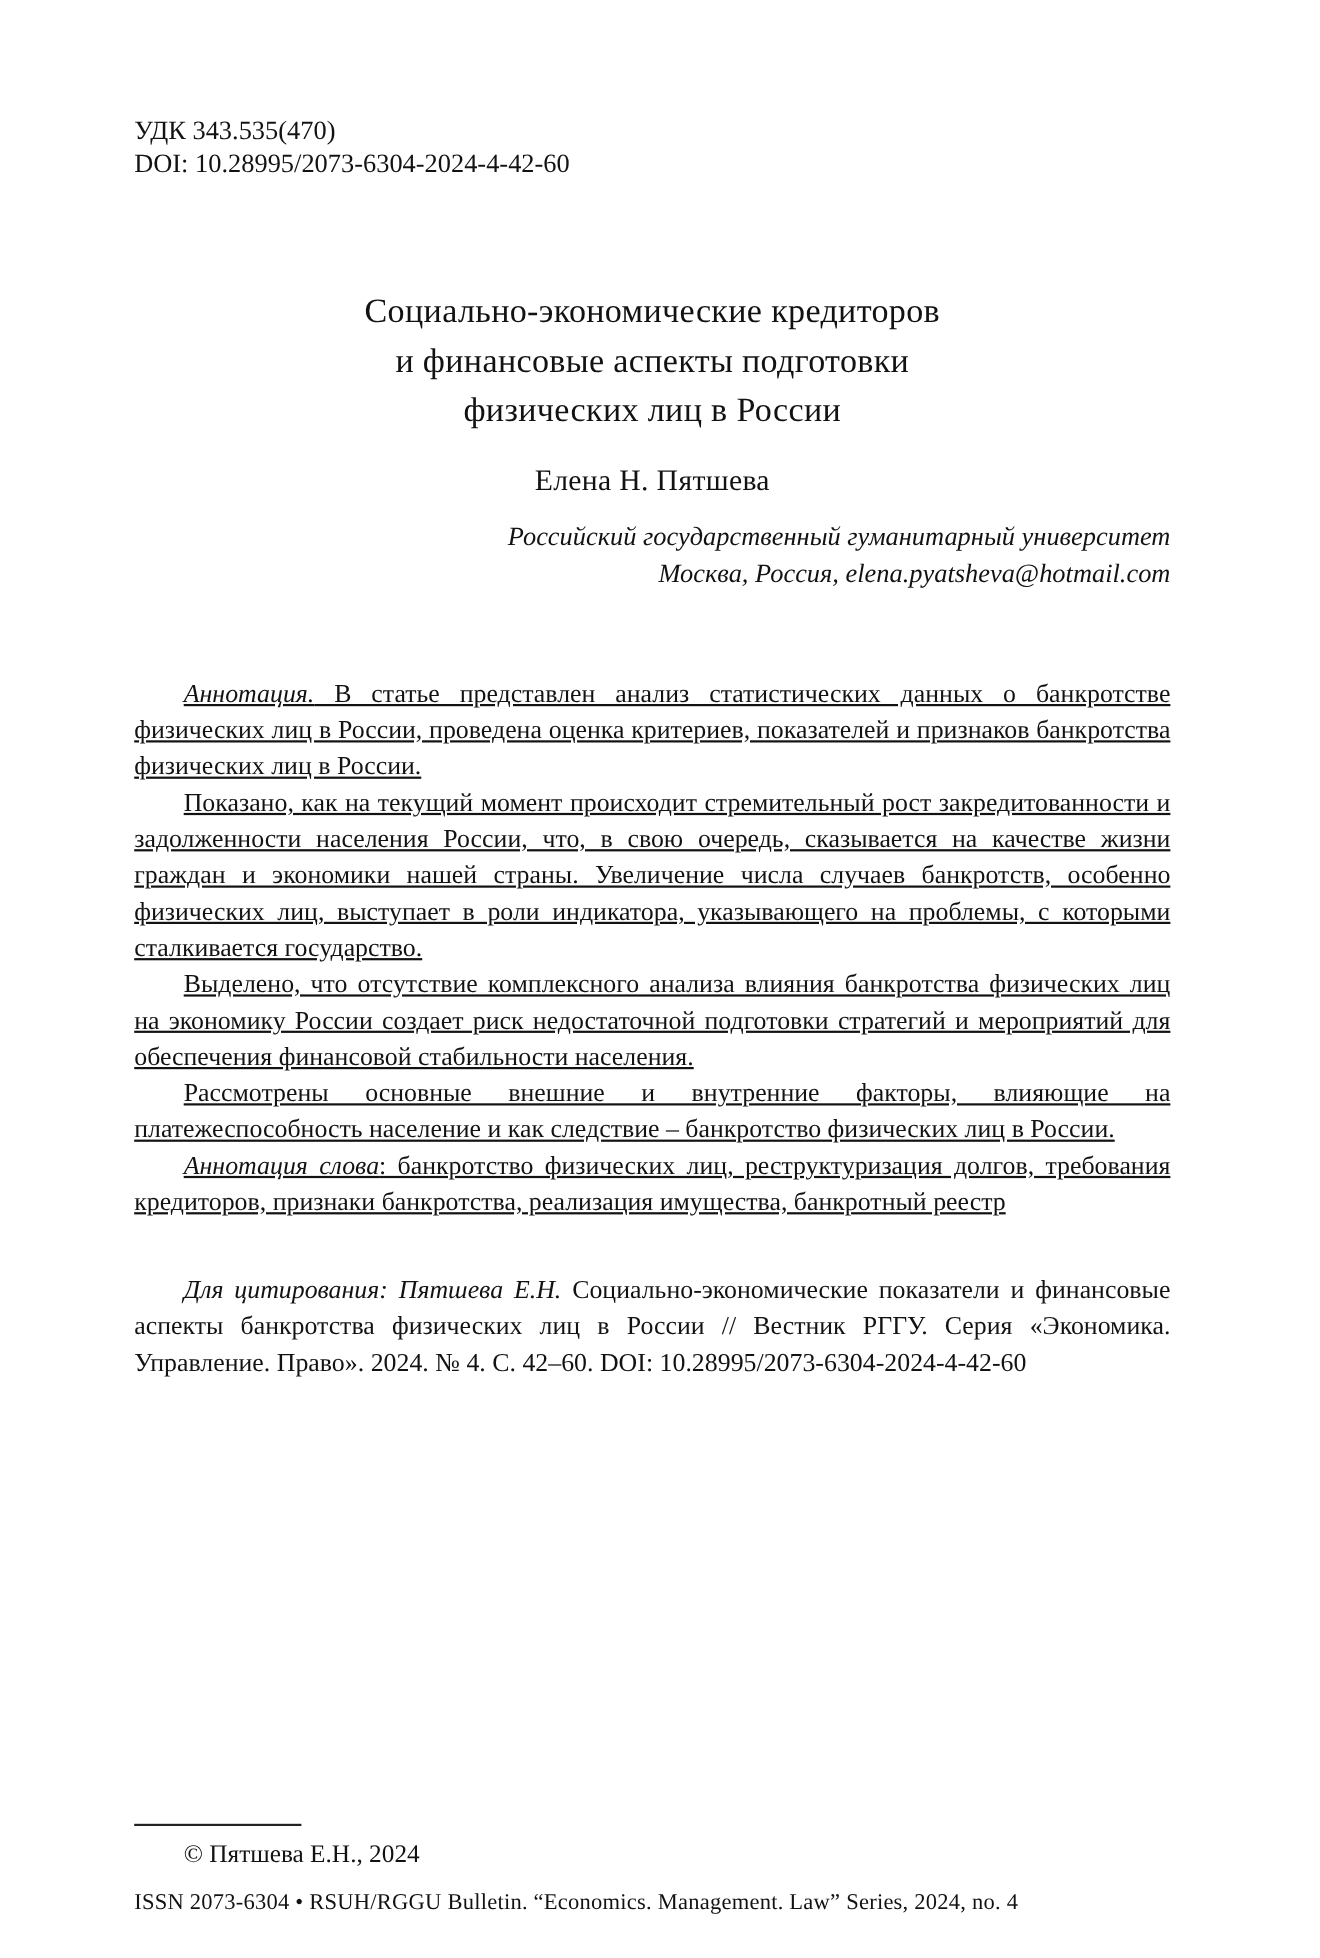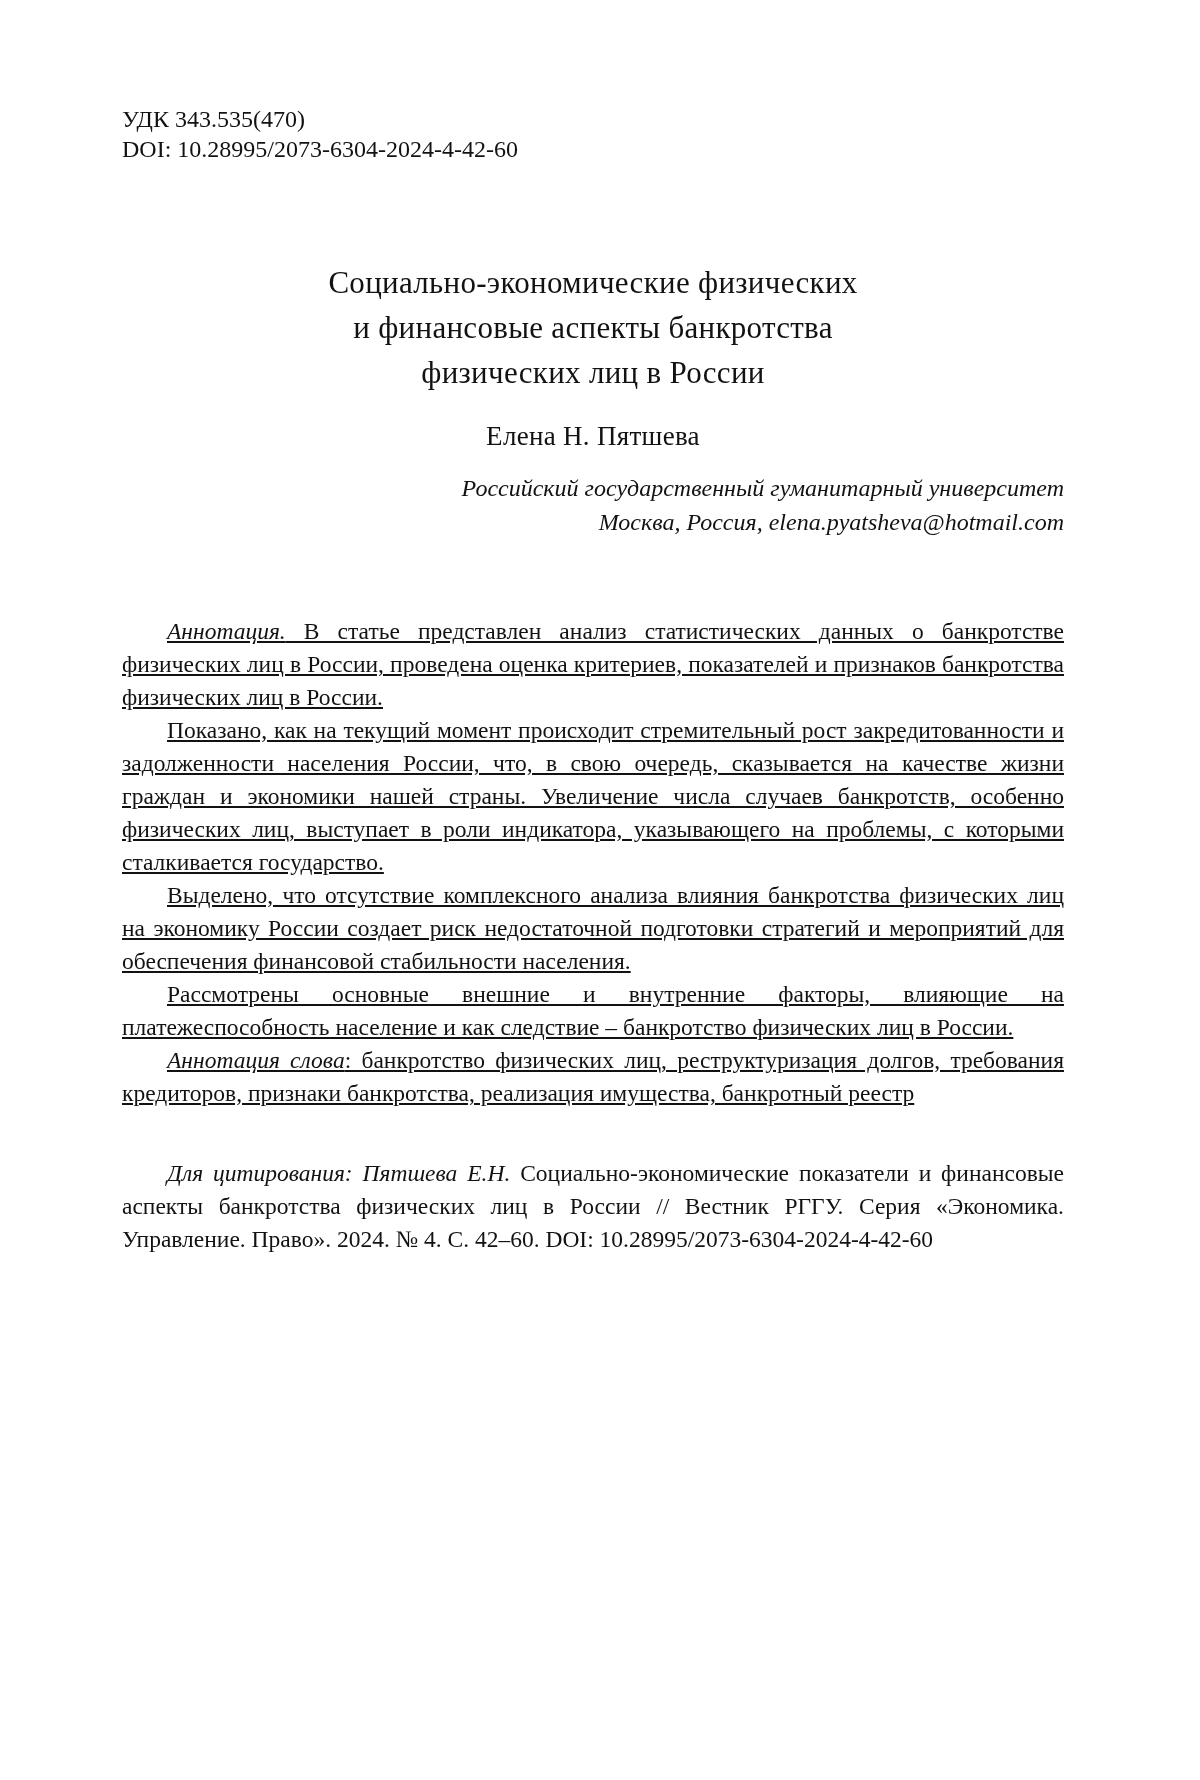--- a/index.html
+++ b/index.html
@@ -92,22 +92,22 @@
 <body>
 
 <div class="page">
 
   <header>
     <div class="meta-line">УДК 343.535(470)</div>
     <div class="meta-line">DOI: 10.28995/2073-6304-2024-4-42-60</div>
   </header>
 
   <h1 class="article-title">
-    <span>Социально-экономические физических</span><br>
-    <span>и финансовые аспекты банкротства</span><br>
+    <span>Социально-экономические кредиторов</span><br>
+    <span>и финансовые аспекты подготовки</span><br>
     <span>физических лиц в России</span>
   </h1>
 
   <div class="author-name">Елена Н. Пятшева</div>
 
   <div class="affiliation">
     <span>Российский государственный гуманитарный университет</span><br>
     <span>Москва, Россия, elena.pyatsheva@hotmail.com</span>
   </div>
 
@@ -116,14 +116,19 @@
     <p class="para"><span class="lead"></span><span>Показано, как на текущий момент происходит стремительный рост закредитованности и задолженности населения России, что, в свою очередь, сказывается на качестве жизни граждан и экономики нашей страны. Увеличение числа случаев банкротств, особенно физических лиц, выступает в роли индикатора, указывающего на проблемы, с которыми сталкивается государство.</span></p>
     <p class="para"><span class="lead"></span><span>Выделено, что отсутствие комплексного анализа влияния банкротства физических лиц на экономику России создает риск недостаточной подготовки стратегий и мероприятий для обеспечения финансовой стабильности населения.</span></p>
     <p class="para"><span class="lead"></span><span>Рассмотрены основные внешние и внутренние факторы, влияющие на платежеспособность население и как следствие – банкротство физических лиц в России.</span></p>
     <p class="para"><span class="lead">Аннотация слова</span><span>: банкротство физических лиц, реструктуризация долгов, требования кредиторов, признаки банкротства, реализация имущества, банкротный реестр</span></p>
   </section>
 
   <section class="citation">
     <p class="para"><span class="lead">Для цитирования: Пятшева Е.Н.</span><span> Социально-экономические показатели и финансовые аспекты банкротства физических лиц в России // Вестник РГГУ. Серия «Экономика. Управление. Право». 2024. № 4. С. 42–60. DOI: 10.28995/2073-6304-2024-4-42-60</span></p>
   </section>
 
+  <footer class="footer">
+    <hr class="footer-rule">
+    <p class="copyright-line">© Пятшева Е.Н., 2024</p>
+    <p class="issn-line">ISSN 2073-6304 • RSUH/RGGU Bulletin. “Economics. Management. Law” Series, 2024, no. 4</p>
+  </footer>
 
 </div>
 
 </body></html>

